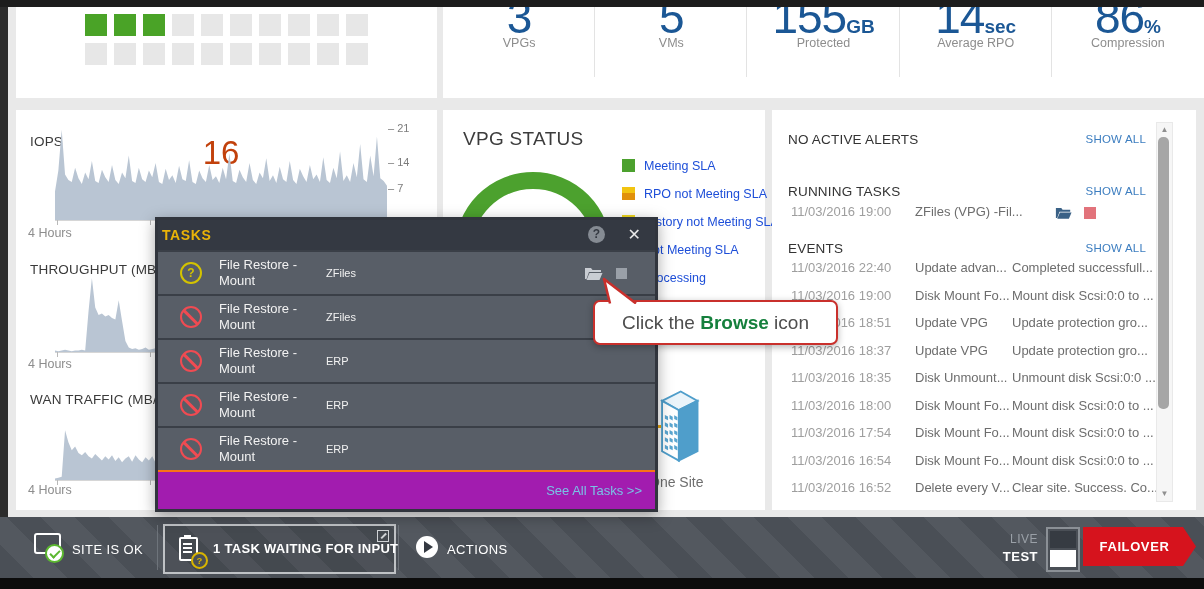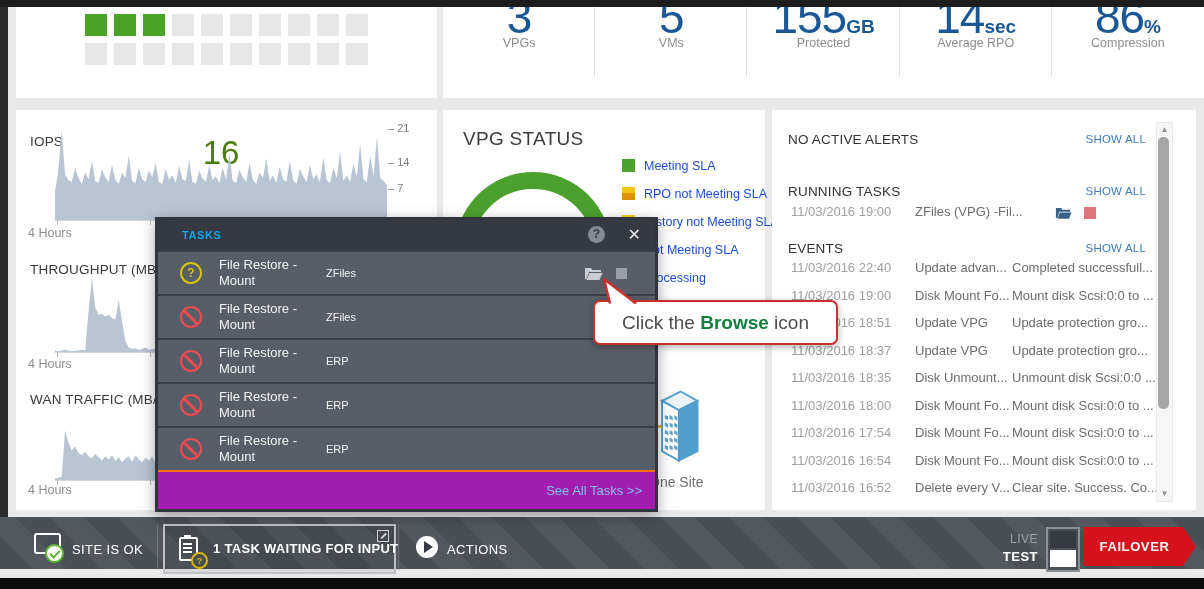--- a/index.html
+++ b/index.html
@@ -19,21 +19,21 @@
   .stats-panel{left:443px;top:7px;width:761px;height:91px;overflow:hidden;display:flex}
   .stat{flex:1;position:relative}
   .stat:not(:last-child)::after{content:'';position:absolute;right:0;top:0;height:70px;width:1px;background:#e3e3e3}
   .stat-val{position:absolute;left:0;right:0;top:-17px;text-align:center;font-size:46px;color:#1b5795;letter-spacing:-1px;white-space:nowrap}
   .stat-unit{font-size:19px;font-weight:bold;letter-spacing:0}
   .stat-label{position:absolute;left:0;right:0;top:29px;text-align:center;font-size:12.5px;color:#8d8d8d}
 
   
   .charts-panel{left:16px;top:110px;width:421px;height:400px}
   .chart-title{position:absolute;left:14px;font-size:13.5px;color:#3a3a3a;letter-spacing:.2px;white-space:nowrap}
-  .iops-value{position:absolute;left:39px;width:332px;text-align:center;top:24px;font-size:33px;color:#4d7c0f}
+  .iops-value{position:absolute;left:39px;width:332px;text-align:center;top:24px;font-size:33px;color:#c2410c}
   svg.area{position:absolute;left:39px;width:332px}
   svg.area polygon{fill:#b9c5d3}
   .yticks{position:absolute;left:372px;top:12px;font-size:11px;color:#7c7c7c}
   .ytick{height:13px}
   .ytick:nth-of-type(2){margin-top:21px}
   .ytick:nth-of-type(3){margin-top:13px}
   .xlabel{position:absolute;left:12px;font-size:12.5px;color:#8d8d8d}
   .axis{position:absolute;left:39px;width:332px;height:1px;background:#d6d6d6}
   .axis::before,.axis::after{content:'';position:absolute;top:0;width:1px;height:5px;background:#b9b9b9}
   .axis::before{left:2px}.axis::after{left:95px}
@@ -65,21 +65,21 @@
   .ev-row{position:relative;height:27.5px}
   .scrollbar{position:absolute;left:384px;top:12px;width:15px;height:378px;background:#f6f6f6;border:1px solid #e9e9e9}
   .sb-arrow{position:absolute;left:0;right:0;text-align:center;font-size:8px;color:#8f8f8f;line-height:10px}
   .sb-up{top:2px}.sb-down{bottom:2px}
   .sb-thumb{position:absolute;left:1px;top:14px;width:11px;height:272px;background:#a6a6a6;border-radius:5px}
 
   
   .tasks-popup{position:absolute;left:155px;top:217px;width:497px;z-index:10;background:#31353d;
                border:3px solid #31353d;box-shadow:0 4px 14px rgba(0,0,0,.35)}
   .tp-header{height:30px;background:#343942;position:relative;display:flex;align-items:center}
-  .tp-title{margin-left:24px;color:#0ea5e9;font-size:11px;font-weight:bold;letter-spacing:.6px}
+  .tp-title{margin-left:4px;color:#eab308;font-size:14px;font-weight:bold;letter-spacing:.6px}
   .tp-help{position:absolute;right:50px;top:6px;width:17px;height:17px;border-radius:50%;background:#858b93;
            color:#343942;font-size:12px;font-weight:bold;text-align:center;line-height:17px;cursor:pointer}
   .tp-close{position:absolute;right:14px;top:5px;color:#e8e8e8;font-size:16px;cursor:pointer}
   .tp-row{height:42px;background:#585e67;border-top:2px solid #3a3f47;display:flex;align-items:center;position:relative}
   .status-ic{width:18px;height:18px;border-radius:50%;position:relative;flex-shrink:0;margin-left:22px}
   .st-waiting{border:2.5px solid #d4c300}
   .st-waiting::after{content:'?';position:absolute;left:0;right:0;top:50%;transform:translateY(-52%);
                      text-align:center;color:#d4c300;font-size:12px;font-weight:bold}
   .st-blocked{border:2.5px solid #f04b52}
   .st-blocked::after{content:'';position:absolute;left:-1px;top:7.5px;width:20px;height:2.5px;background:#f04b52;transform:rotate(45deg)}
@@ -92,21 +92,21 @@
 
   
   .tooltip-box{position:absolute;left:593px;top:300px;width:241px;height:41px;background:#fff;border:2px solid #c9302c;
                border-radius:7px;z-index:20;display:flex;align-items:center;justify-content:center;
                box-shadow:0 2px 7px rgba(0,0,0,.3)}
   .tt-text{font-size:19px;color:#4e4e4e;white-space:pre}
   .tt-text b{color:#15803d}
   .tooltip-ptr{position:absolute;left:594px;top:277px;z-index:21}
 
   
-  .bottom-bar{position:absolute;left:0;top:517px;width:100%;height:52px;z-index:5;
+  .bottom-bar{position:absolute;left:0;top:517px;width:100%;height:61px;z-index:5;
               background:repeating-linear-gradient(45deg,#4a4f56 0 24px,#53585f 24px 48px)}
   .mon{position:absolute;left:34px;top:16px;width:23px;height:17px;border:2.5px solid #fff;border-radius:3px}
   .check-badge{position:absolute;left:45px;top:27px;width:15px;height:15px;border-radius:50%;background:#fff;border:2.5px solid #5cb830}
   .check-badge::after{content:'';position:absolute;left:3px;top:3.5px;width:8px;height:4px;
                       border-left:2px solid #5cb830;border-bottom:2px solid #5cb830;transform:rotate(-45deg)}
   .site-label{position:absolute;left:72px;top:25px;color:#fff;font-size:13px;letter-spacing:.4px}
   .bb-sep{position:absolute;top:8px;width:1px;height:45px;background:#7b8087;opacity:.7}
   .sep1{left:157px}.sep2{left:398px}
   .wait-btn{position:absolute;left:163px;top:7px;width:229px;height:46px;border:2px solid #bfc2c5;background:rgba(0,0,0,.07);cursor:pointer}
   .clip-ic{position:absolute;left:14px;top:11px;width:15px;height:20px;border:2px solid #fff;border-radius:2px}

